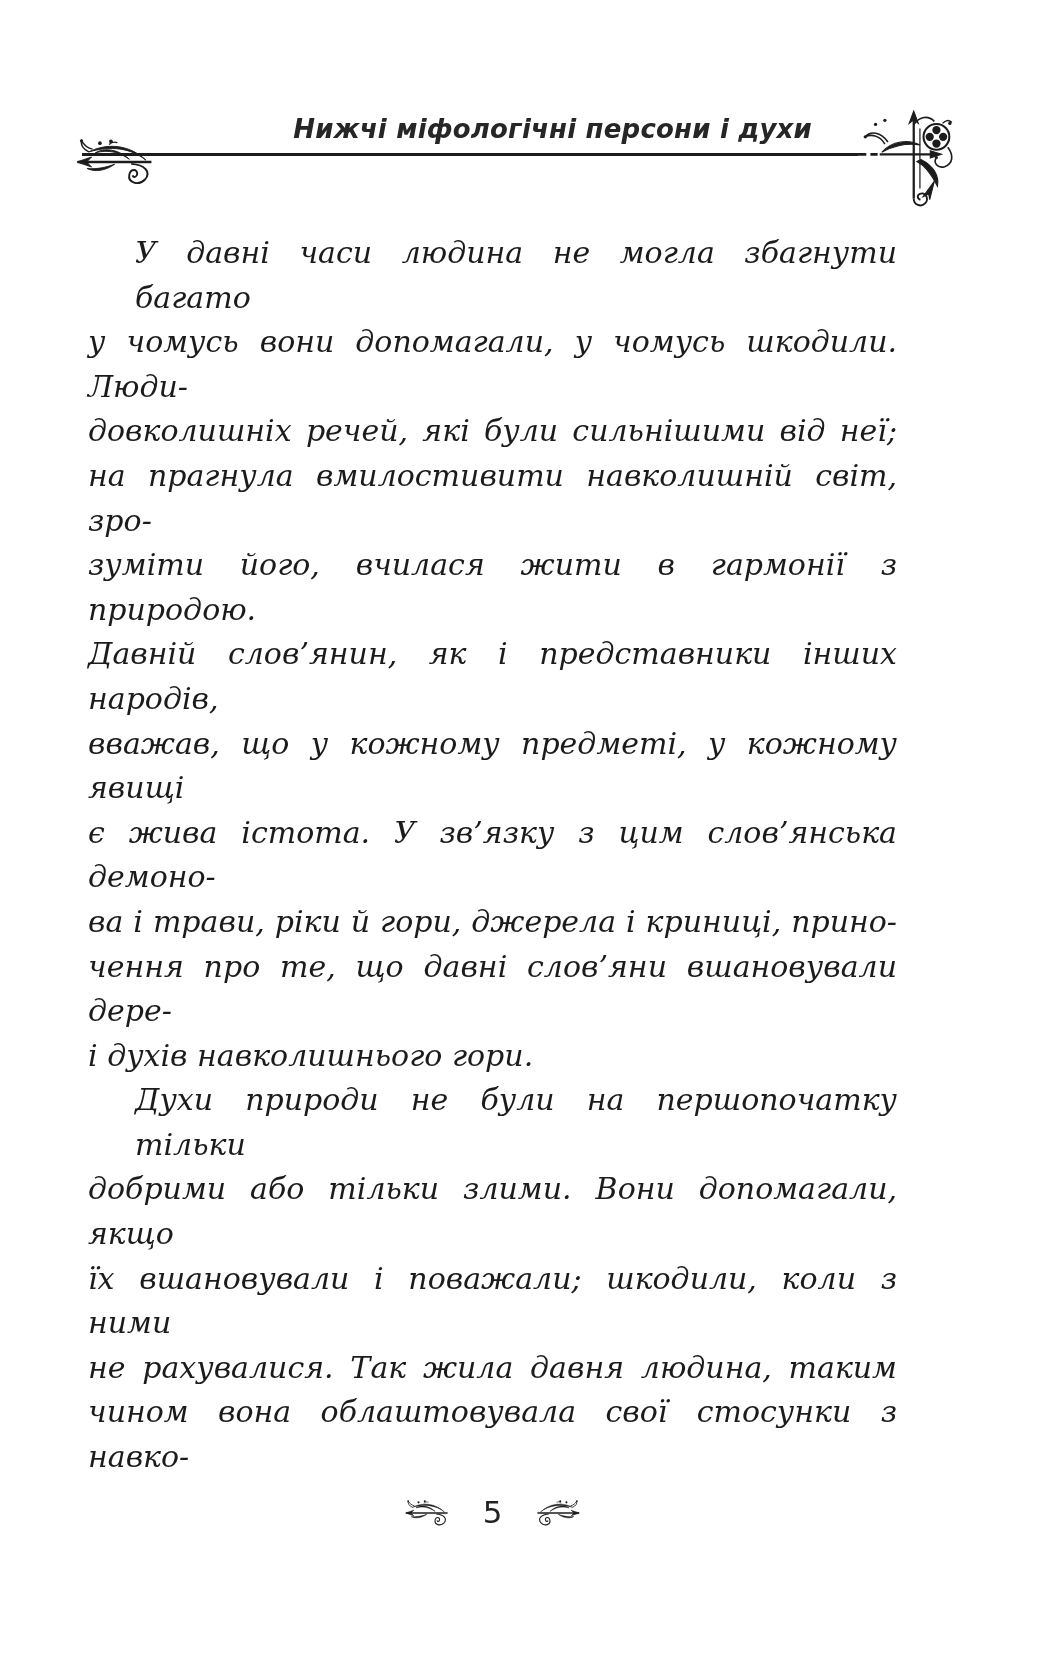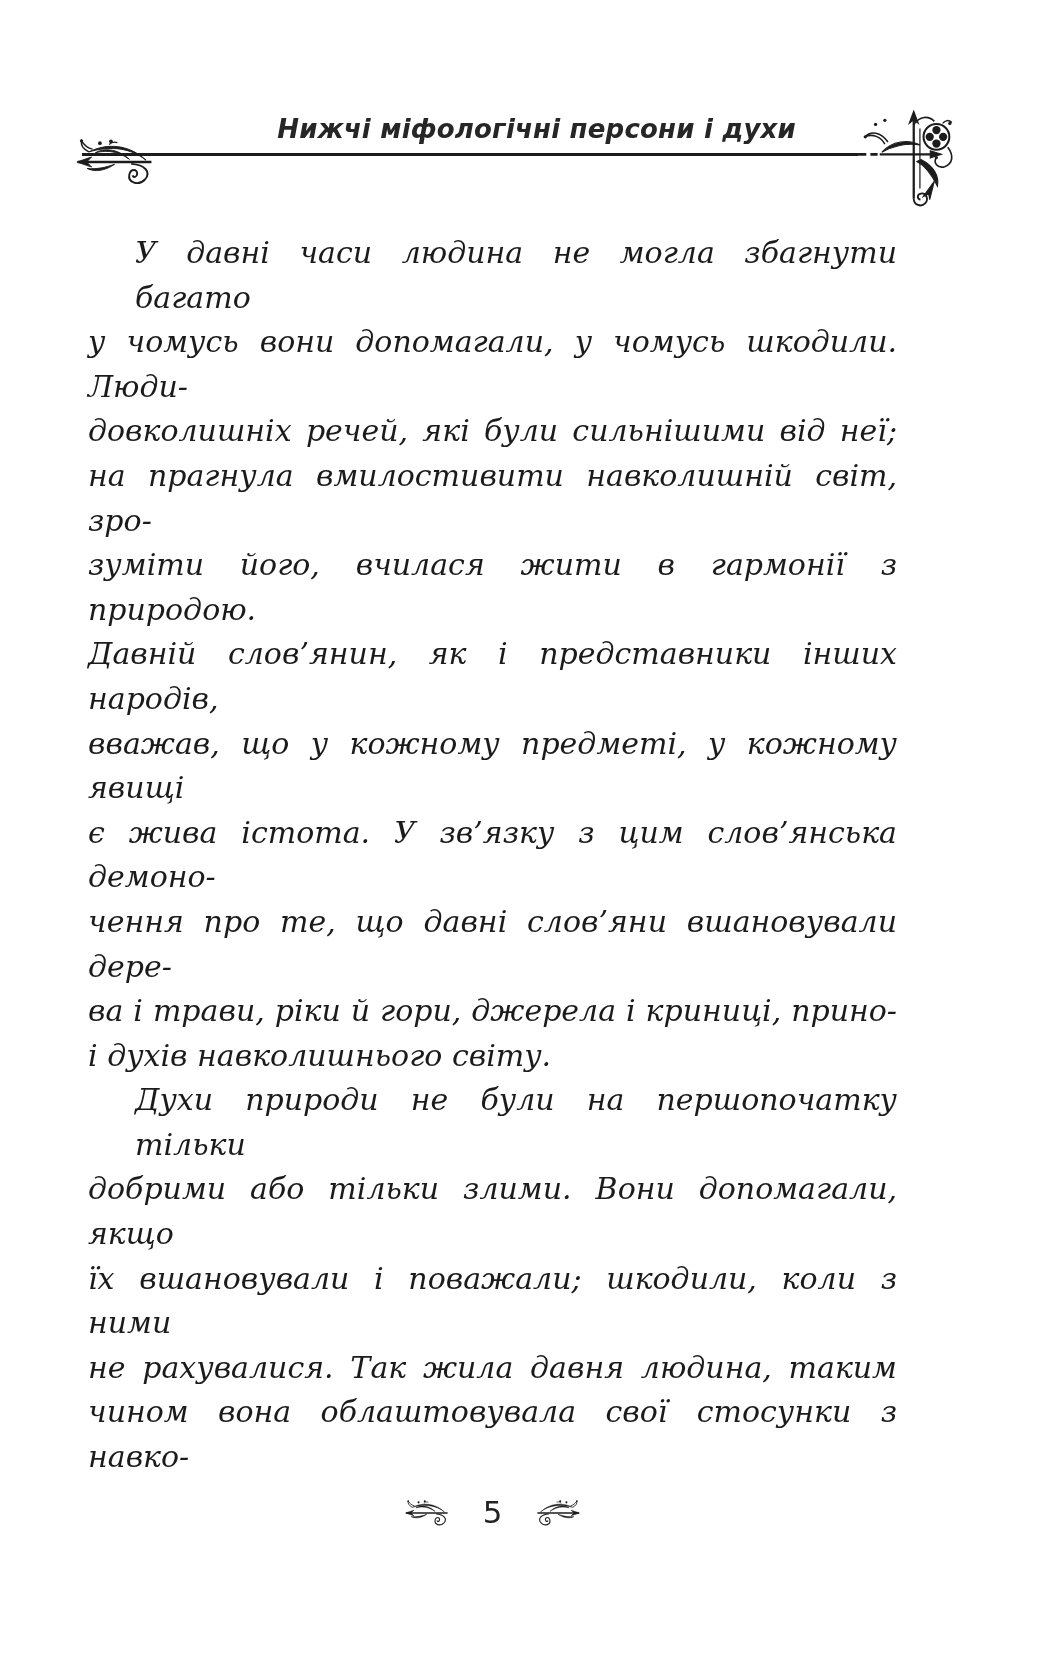--- a/index.html
+++ b/index.html
@@ -9,21 +9,21 @@
     width: 1063px;
     height: 1654px;
     margin: 0 auto;
     background: #ffffff;
     overflow: hidden;
     color: #1b1b1b;
   }
   
   .header-title {
     position: absolute;
-    left: 72px; top: 112px; width: 724px;
+    left: 88px; top: 112px; width: 724px;
     text-align: right;
     font-family: "DejaVu Sans", sans-serif;
     font-style: italic;
     font-weight: 600;
     font-size: 26px;
     line-height: 34px;
     letter-spacing: 0.2px;
     color: #262626;
   }
   .header-rule {
@@ -144,23 +144,23 @@
 
   <main class="body-text">
       <div class="line first">У давні часи людина не могла збагнути багато</div>
       <div class="line">у чомусь вони допомагали, у чомусь шкодили. Люди-</div>
       <div class="line">довколишніх речей, які були сильнішими від неї;</div>
       <div class="line">на прагнула вмилостивити навколишній світ, зро-</div>
       <div class="line">зуміти його, вчилася жити в гармонії з природою.</div>
       <div class="line">Давній слов’янин, як і представники інших народів,</div>
       <div class="line">вважав, що у кожному предметі, у кожному явищі</div>
       <div class="line">є жива істота. У зв’язку з цим слов’янська демоно-</div>
+      <div class="line">ва і трави, ріки й гори, джерела і криниці, прино-</div>
       <div class="line">чення про те, що давні слов’яни вшановували дере-</div>
-      <div class="line">ва і трави, ріки й гори, джерела і криниці, прино-</div>
-      <div class="line end">і духів навколишнього світу.</div>
+      <div class="line end">і духів навколишнього гори.</div>
       <div class="line first">Духи природи не були на першопочатку тільки</div>
       <div class="line">добрими або тільки злими. Вони допомагали, якщо</div>
       <div class="line">їх вшановували і поважали; шкодили, коли з ними</div>
       <div class="line">не рахувалися. Так жила давня людина, таким</div>
       <div class="line">чином вона облаштовувала свої стосунки з навко-</div>
     </main>
 
   <footer class="page-footer">
     <svg class="footer-flourish">
       <use href="#flourish"></use>

